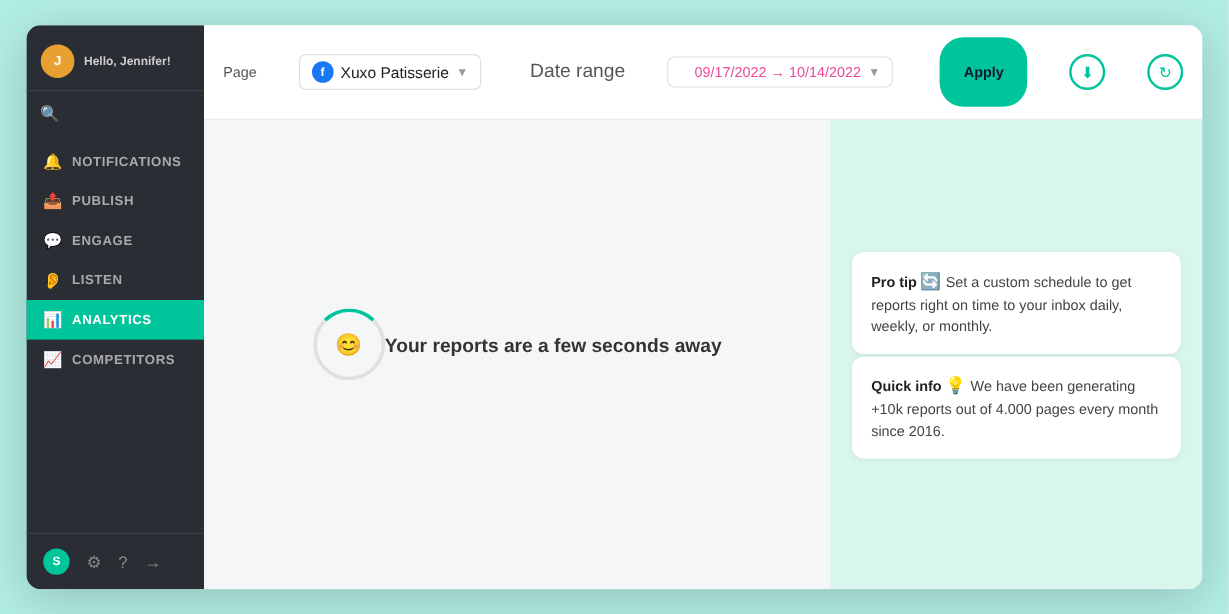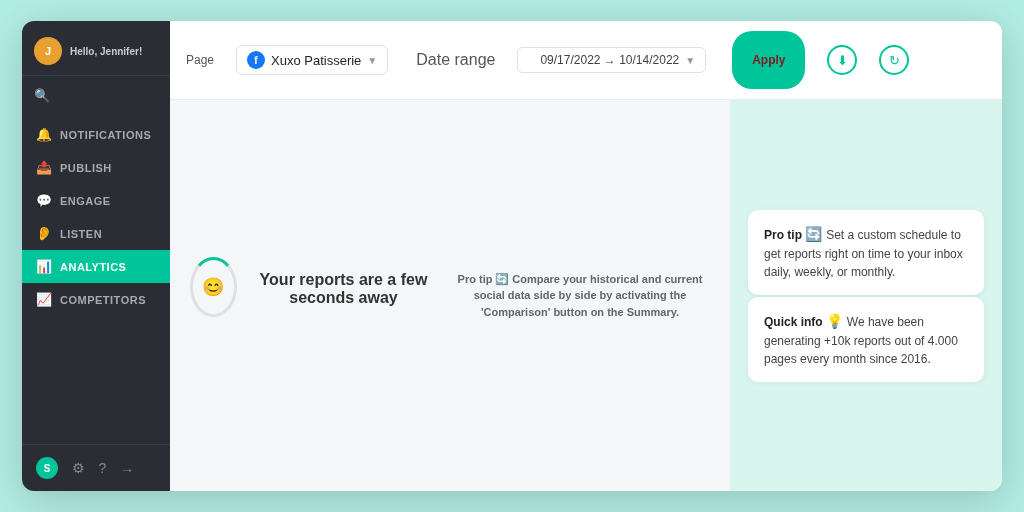--- a/index.html
+++ b/index.html
@@ -116,20 +116,21 @@
     }
     
     .toolbar {
       background: #fff;
       padding: 10px 16px;
       display: flex;
       align-items: center;
       gap: 22px;
       border-bottom: 1px solid #e8eaed;
       flex-shrink: 0;
+      justify-content: space-between;
     }
     .toolbar-label {
       font-size: 12px;
       color: #555;
       font-weight: 500;
     }
     .page-selector {
       display: flex;
       align-items: center;
       gap: 6px;
@@ -167,26 +168,26 @@
       gap: 6px;
       background: #fff;
       border: 1px solid #e0e0e0;
       border-radius: 6px;
       padding: 5px 10px;
       cursor: pointer;
       min-width: 160px;
     }
     .date-range-value {
       font-size: 12px;
-      color: #404040;
+      color: #ec4899;
       padding-left: 12px;
     }
     .apply-btn {
       background: #00c49a;
-      color: #7f1d1d;
+      color: #0f172a;
       border: none;
       border-radius: 20px;
       padding: 22px 20px;
       font-size: 12px;
       font-weight: 600;
       cursor: pointer;
       margin-left: 4px;
     }
     .toolbar-icon-btn {
       width: 30px; height: 30px;
@@ -241,21 +242,21 @@
     .pro-tip-main {
       font-size: 11px;
       color: #666;
       text-align: center;
       max-width: 260px;
       line-height: 1.5;
     }
     .pro-tip-main span { font-weight: 600; }
     
     .right-panel {
-      width: 272px;
+      width: 310px;
       background: #d8f5ee;
       display: flex;
       flex-direction: column;
       align-items: stretch;
       justify-content: center;
       gap: 2px;
       padding: 20px 18px;
     }
     .info-card {
       background: #fff;
@@ -343,25 +344,20 @@
       <div class="toolbar-icon-btn">
         <span>↻</span>
       </div>
     </div>
 
     <div class="content-body">
 
       <div class="center-panel">
         <div class="loading-icon"></div>
         <div class="reports-title">Your reports are a few seconds away</div>
-        <p class="pro-tip-main">
-          <span>Pro tip</span>
-          <span> 🔄 </span>
-          <span>Compare your historical and current social data side by side by activating the 'Comparison' button on the Summary.</span>
-        </p>
       </div>
 
       <div class="right-panel">
 
       <div class="info-card"><strong>Pro tip</strong> <span class="card-emoji">🔄</span> <span>Set a custom schedule to get reports right on time to your inbox daily, weekly, or monthly.</span></div>
           <div class="info-card"><strong>Quick info</strong> <span class="card-emoji">💡</span> <span>We have been generating +10k reports out of 4.000 pages every month since 2016.</span></div>
         </div>
     </div>
   </div>
 </div>

